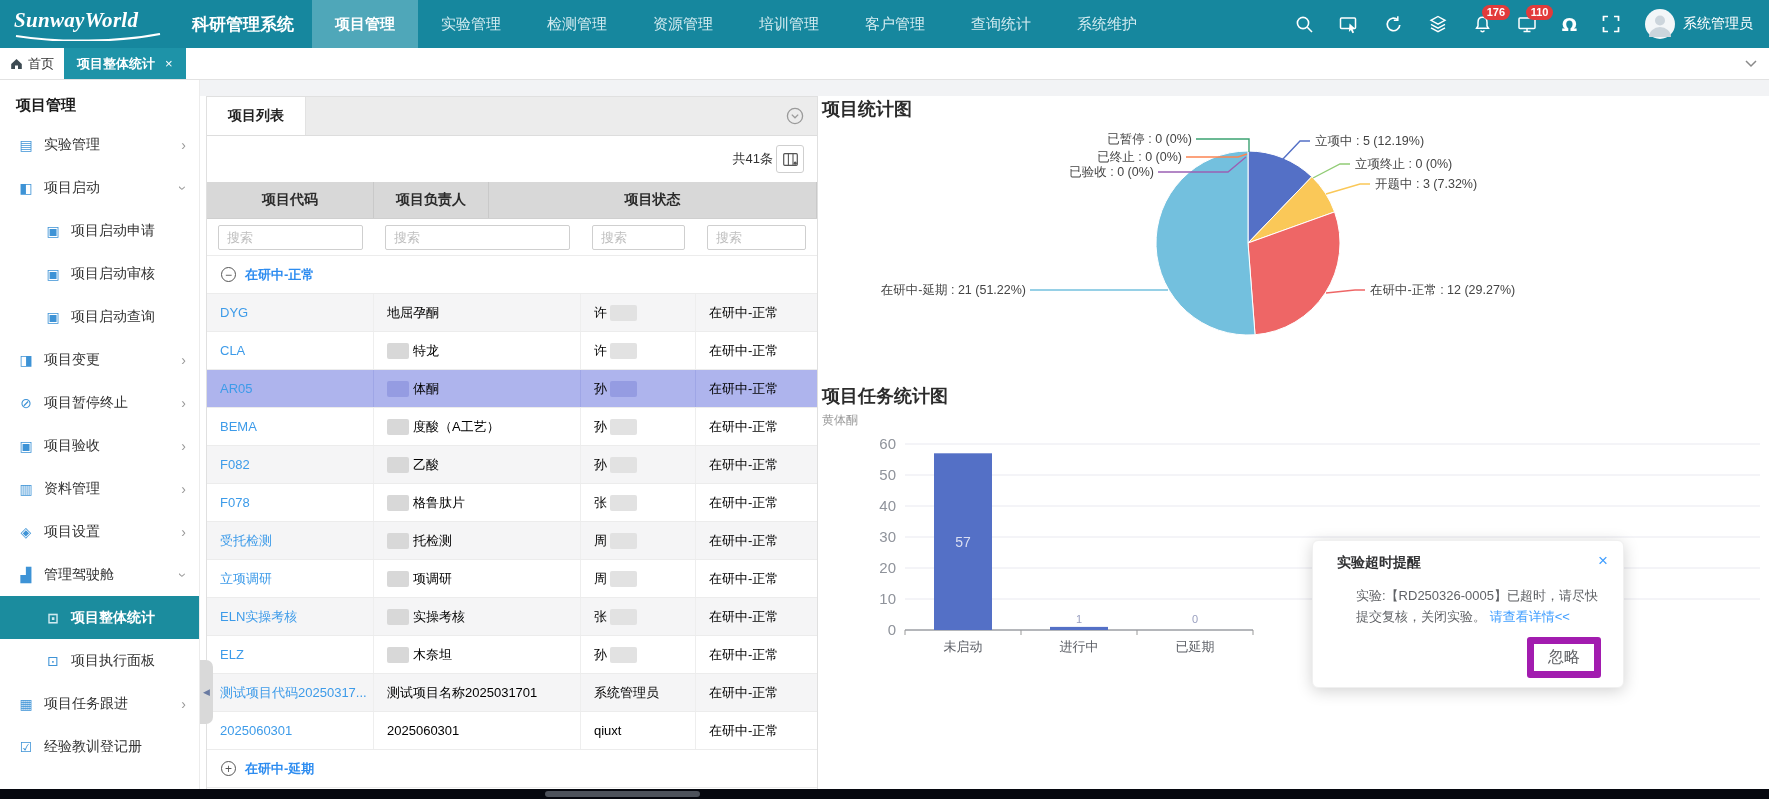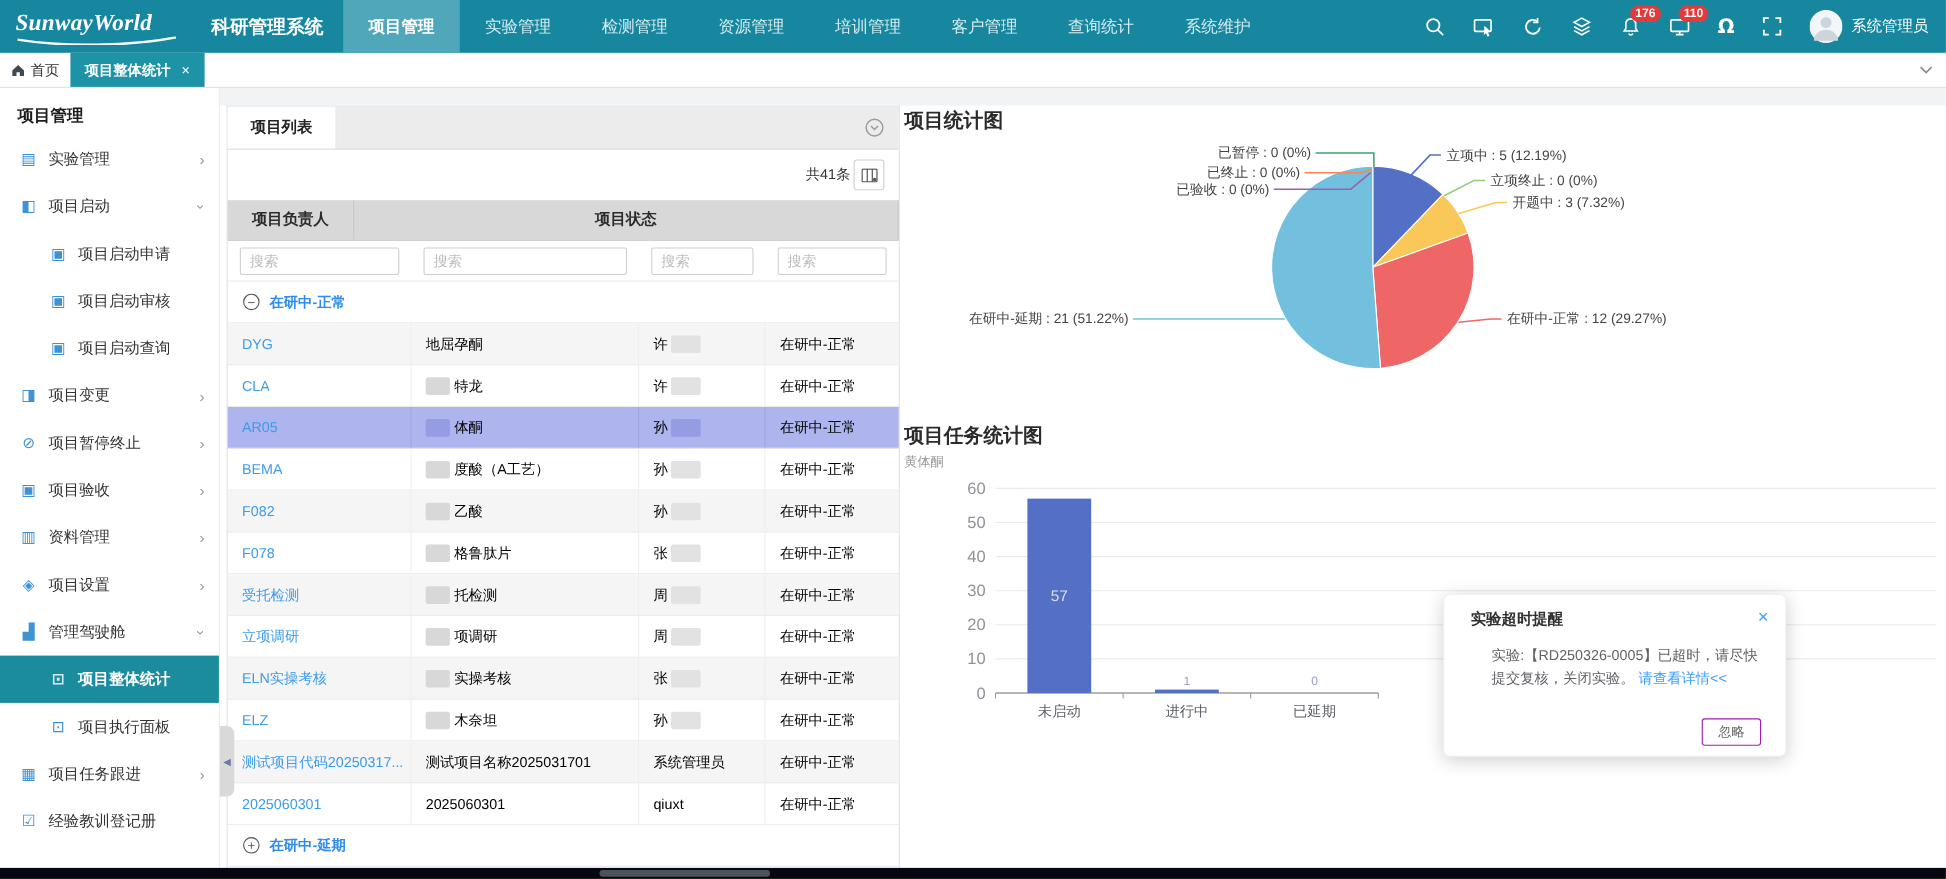--- a/index.html
+++ b/index.html
@@ -68,21 +68,21 @@
   .chart-title{position:absolute;font-size:18px;font-weight:bold;color:#2b2b2b;z-index:3}
   .chart-sub{position:absolute;font-size:12px;color:#9a9a9a;z-index:3}
   #chart-svg{position:absolute;left:820px;top:88px;width:949px;height:701px;z-index:2}
   
   .popup{position:absolute;left:1312px;top:540px;width:312px;height:148px;background:#fff;border-radius:6px;
          box-shadow:0 3px 16px rgba(0,0,0,.18);border:1px solid #f0f0f0;z-index:40;box-sizing:border-box;padding:13px 16px 8px 24px}
   .popup-title{font-weight:bold;font-size:14px;color:#303133}
   .popup-close{position:absolute;right:15px;top:11px;color:#409EFF;font-size:17px;line-height:1;cursor:pointer}
   .popup-body{margin:13px 0 0 19px;font-size:13px;color:#606266;line-height:21px;width:252px}
   .popup-link{color:#409EFF;cursor:pointer}
-  .popup-btn{position:absolute;right:22px;bottom:9px;border:1px solid #a21caf;border-radius:3px;padding:3px 14px;font-size:12px;color:#606266;background:#fff;cursor:pointer}
+  .popup-btn{position:absolute;right:22px;bottom:9px;border:7px solid #a21caf;border-radius:3px;padding:3px 14px;font-size:16px;color:#606266;background:#fff;cursor:pointer}
   
   .bottombar{position:absolute;left:0;top:789px;width:1769px;height:10px;background:#06080f;z-index:50}
   .thumb{position:absolute;left:545px;top:2px;width:155px;height:6px;background:#4d525b;border-radius:3px;cursor:pointer}
 </style>
 </head>
 <body>
 
 <div class="navbar">
   <div class="logo">
     <span class="logo-text">SunwayWorld</span>
@@ -275,20 +275,21 @@
     <span class="cfg-btn">
       <svg width="15" height="13" viewBox="0 0 15 13">
           <rect x="0.7" y="0.7" width="13.6" height="11.6" rx="1" stroke="#555" stroke-width="1.2" fill="none"></rect>
           <line x1="5.4" y1="0.7" x2="5.4" y2="12.3" stroke="#555" stroke-width="1.1"></line>
           <line x1="10" y1="0.7" x2="10" y2="12.3" stroke="#555" stroke-width="1.1"></line>
           <circle cx="12.2" cy="10.2" r="1.6" fill="#555"></circle>
         </svg>
     </span>
   </div>
   <div class="tr thead" id="thead">
+      <div class="td c0">项目代码</div>
       <div class="td c2">项目负责人</div>
       <div class="td c3">项目状态</div>
     </div>
   <div class="tr search-row" id="search-row">
       <div class="td c0">
         <input placeholder="搜索" style="">
       </div>
       <div class="td c1">
         <input placeholder="搜索" style="">
       </div>

